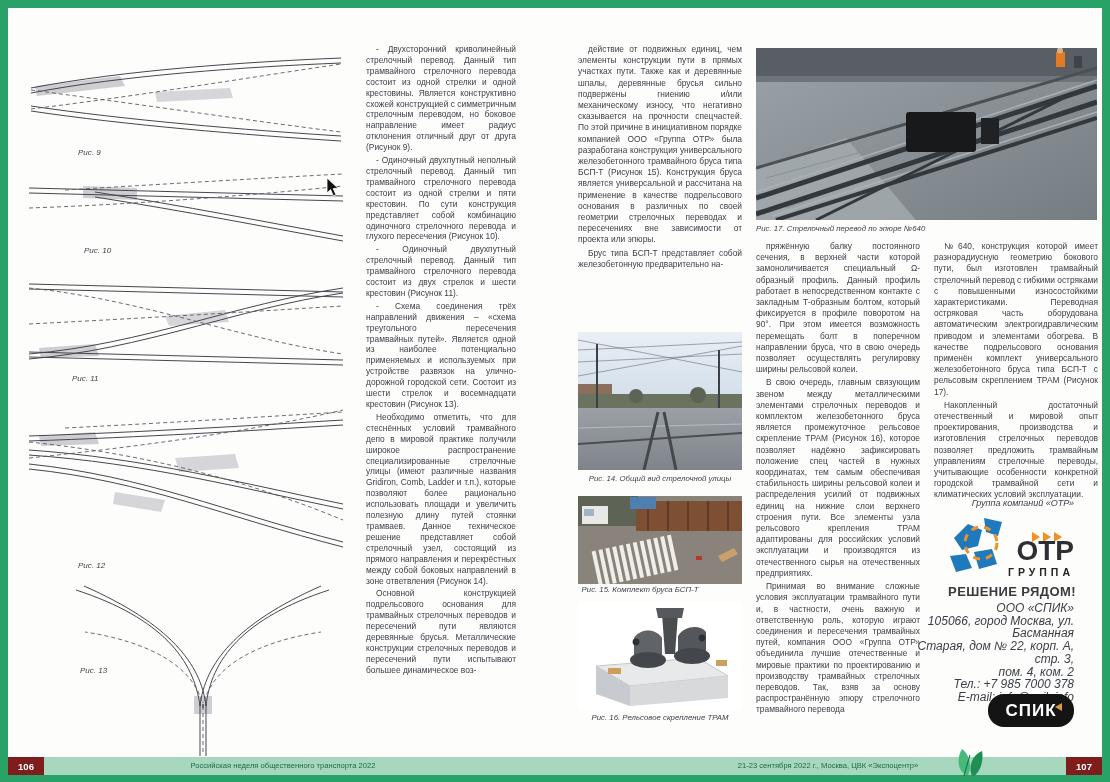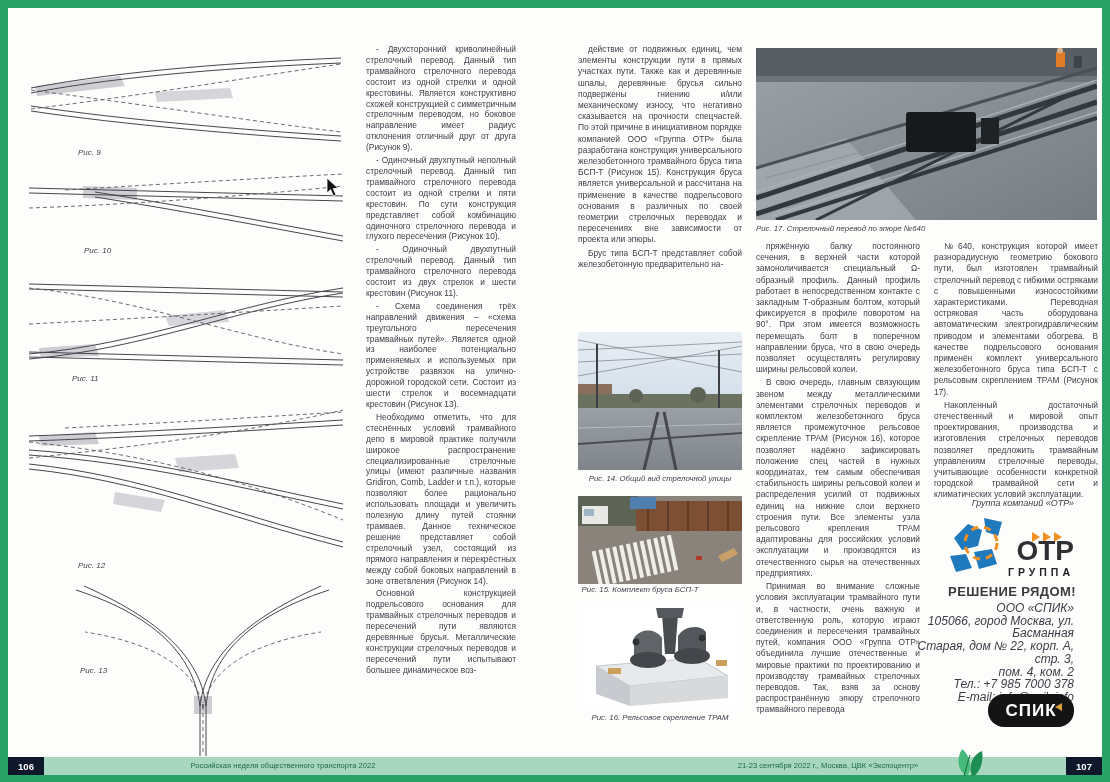--- a/index.html
+++ b/index.html
@@ -26,21 +26,21 @@
   .promo .addr{position:absolute;top:104px;right:2px;text-align:right;font-style:italic;
                font-size:12px;line-height:12.7px;color:#3b3e48;}
   .spik-logo{position:absolute;top:196px;right:2px;width:86px;height:33px;background:#141414;
              border-radius:16px;display:flex;align-items:center;justify-content:center;}
   .spik-logo .txt{color:#fff;font-weight:bold;font-size:17px;letter-spacing:1px;}
   .spik-logo .wedge{position:absolute;right:12px;top:9px;width:0;height:0;
              border-top:4px solid transparent;border-bottom:4px solid transparent;
              border-right:7px solid #d89b3a;}
   
   .footer-bar{position:absolute;left:8px;right:8px;top:757px;height:18px;background:#a7d7bf;}
-  .page-box{position:absolute;top:0;width:36px;height:18px;background:#0f172a;color:#fff;
+  .page-box{position:absolute;top:0;width:36px;height:18px;background:#7f1d1d;color:#fff;
             font-weight:bold;font-size:9.5px;display:flex;align-items:center;justify-content:center;}
   .footer-text{position:absolute;top:4px;font-size:7.6px;color:#1d6a49;white-space:nowrap;}
 </style>
 </head>
 <body>
 
 <div class="canvas">
   <div class="spread"></div>
 
   <svg class="abs" style="left:25px;top:50px" width="322" height="96" viewBox="0 0 322 96">

